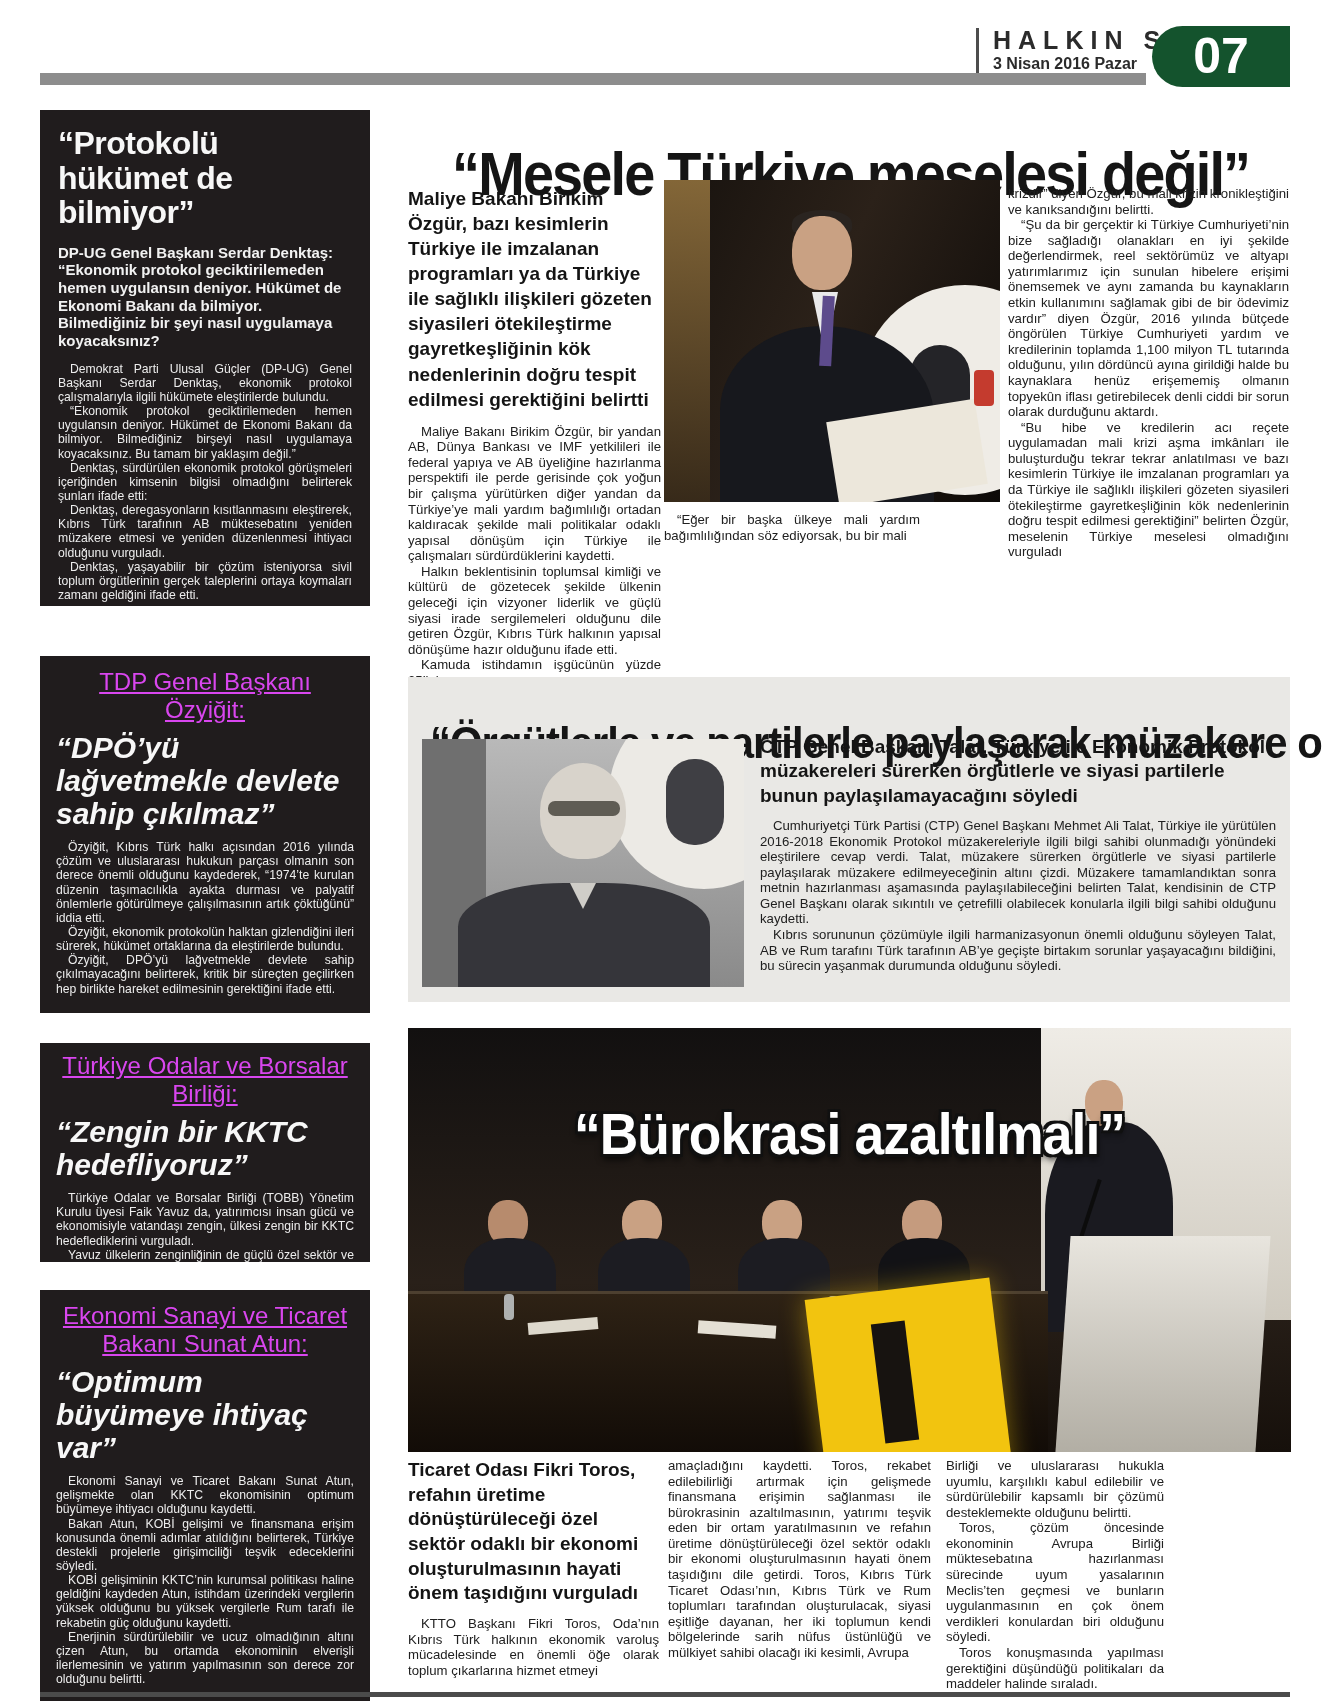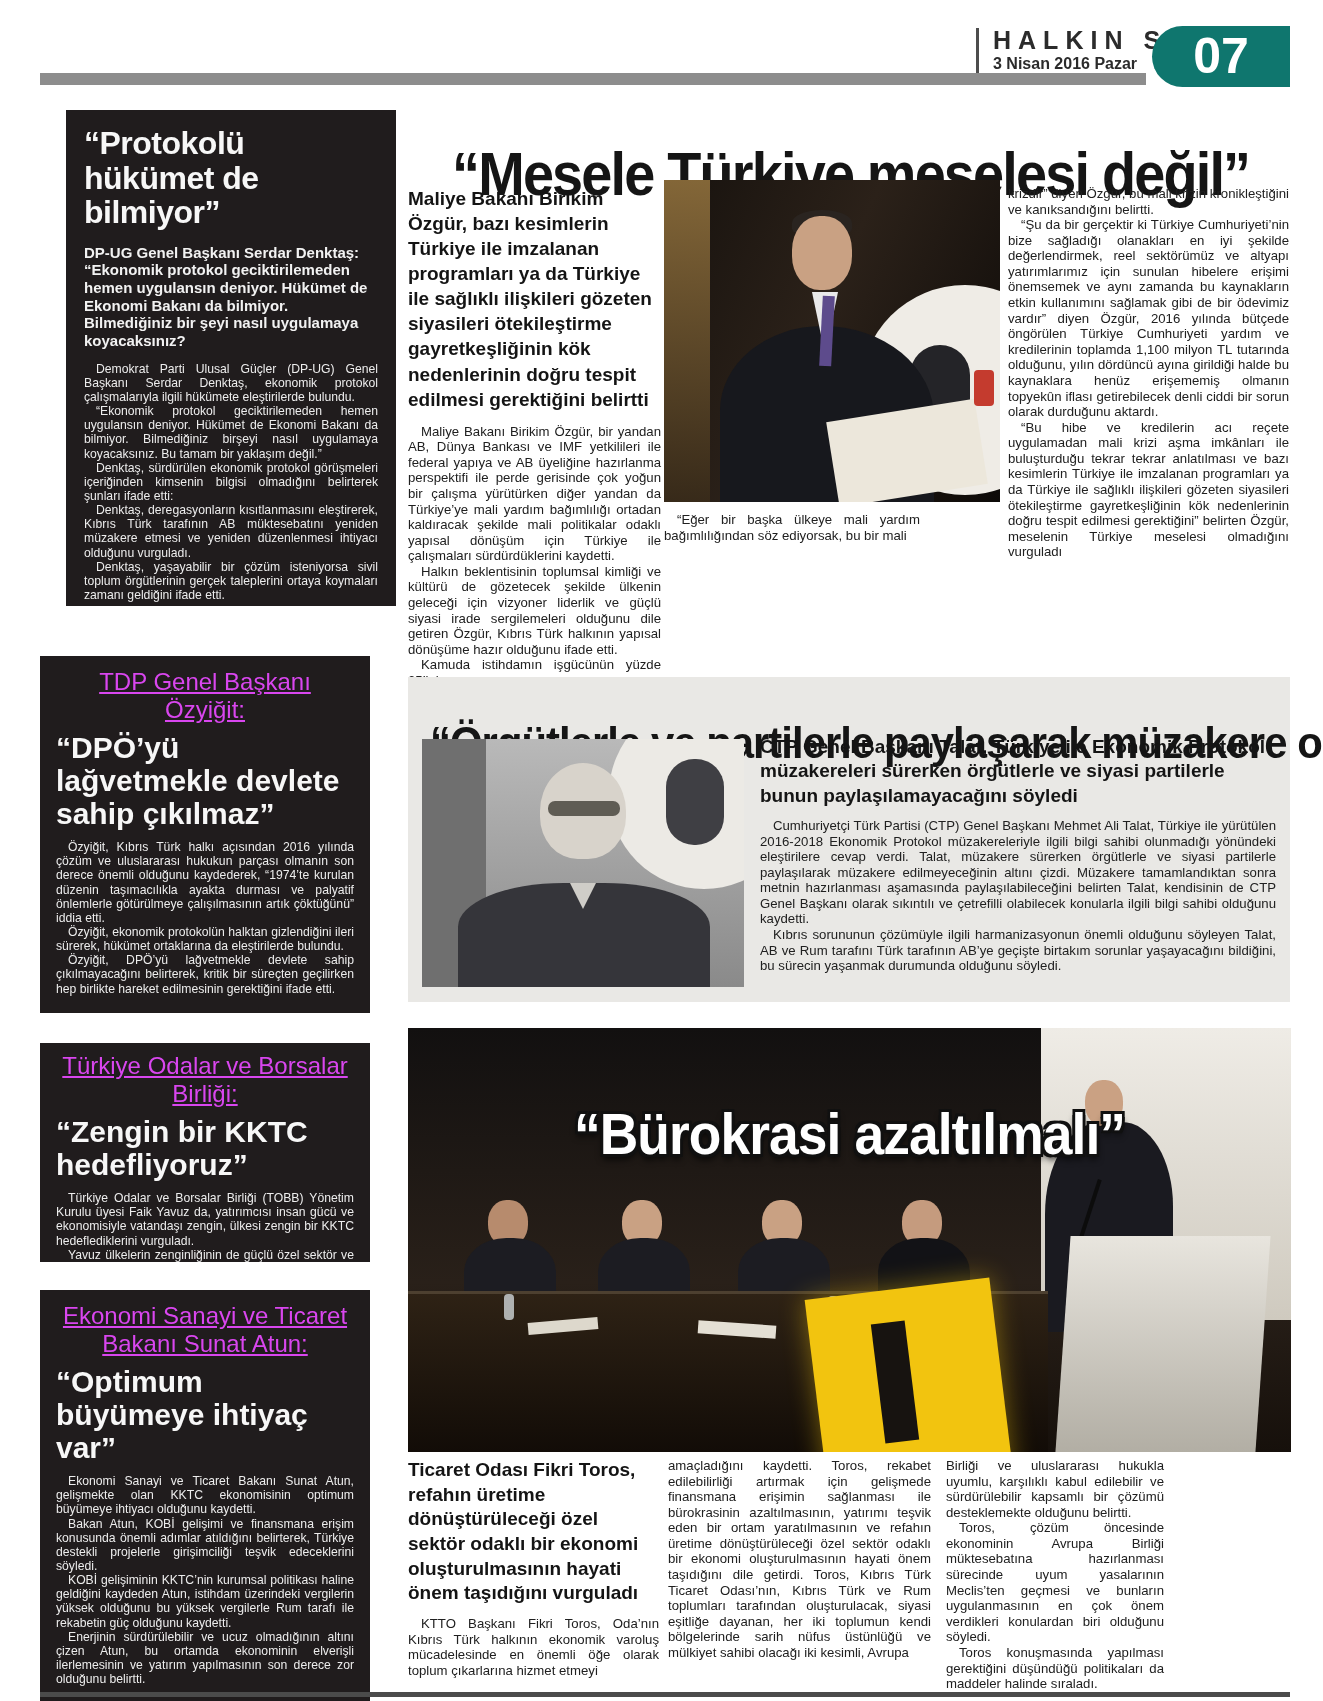--- a/index.html
+++ b/index.html
@@ -6,33 +6,33 @@
   .page {
     position:relative; width:1323px; height:1701px; margin:0 auto;
     background:#ffffff; overflow:hidden;
     font-family:"Liberation Sans", sans-serif; color:#1f1f1f;
   }
   
   .mast-divider { position:absolute; left:976px; top:28px; width:3px; height:46px; background:#4d4d4d; }
   .mast-title  { position:absolute; left:993px; top:26px; font-size:25px; font-weight:bold; letter-spacing:7px; color:#2b2b2b; white-space:nowrap; }
   .mast-date   { position:absolute; left:993px; top:55px; font-size:16px; font-weight:bold; color:#2b2b2b; }
   .mast-band   { position:absolute; left:40px; top:73px; width:1106px; height:12px; background:#8d8d8d; }
-  .page-bubble { position:absolute; left:1152px; top:26px; width:138px; height:61px; background:#0f766e;
+  .page-bubble { position:absolute; left:1152px; top:26px; width:138px; height:61px; background:#14532d;
                  border-radius:46px 0 0 46px; color:#fff; font-size:50px; font-weight:bold;
                  text-align:center; line-height:61px; }
   .bottom-rule { position:absolute; left:40px; top:1692px; width:1250px; height:5px; background:#4b4b4b; }
 
   
   .black-box { position:absolute; left:40px; width:330px; background:#201c1d; color:#fff; box-sizing:border-box; overflow:hidden; }
   .bb-head   { font-weight:bold; font-size:32px; line-height:1.08; letter-spacing:-0.5px; margin:0 0 14px; color:#f7f7f7; }
   .bb-intro  { font-weight:bold; font-size:15px; line-height:1.18; margin:0 0 12px; color:#f2f2f2; }
   .bb-body p { font-size:12.2px; line-height:1.16; text-align:justify; margin:0; text-indent:12px; color:#ededed; }
   .bb-label  { font-size:24px; text-decoration:underline; text-align:center; font-weight:normal; margin:0 0 8px; color:#d946ef; line-height:1.15; }
-  .bb-head2  { font-weight:bold; font-size:30px; line-height:1.1; margin:0 0 10px; color:#f7f7f7; }
-  #box-protokol { top:110px;  height:496px; padding:16px 18px;margin-left:26px; }
+  .bb-head2  { font-weight:bold; font-size:30px; line-height:1.1; margin:0 0 10px; color:#f7f7f7;font-style:italic; }
+  #box-protokol { top:110px;  height:496px; padding:16px 18px; }
   #box-tdp      { top:656px;  height:357px; padding:12px 16px; }
   #box-tobb     { top:1043px; height:219px; padding:9px 16px; }
   #box-atun     { top:1290px; height:492px; padding:12px 16px; }
 
   
   .col { position:absolute; }
   .body-text p { font-size:13.2px; line-height:1.18; text-align:justify; margin:0; text-indent:13px; color:#202020; }
   .body-text p.cont { text-indent:0; }
   .lead { font-size:19px; font-weight:bold; line-height:1.32; color:#141414; margin:0 0 12px; }
 

